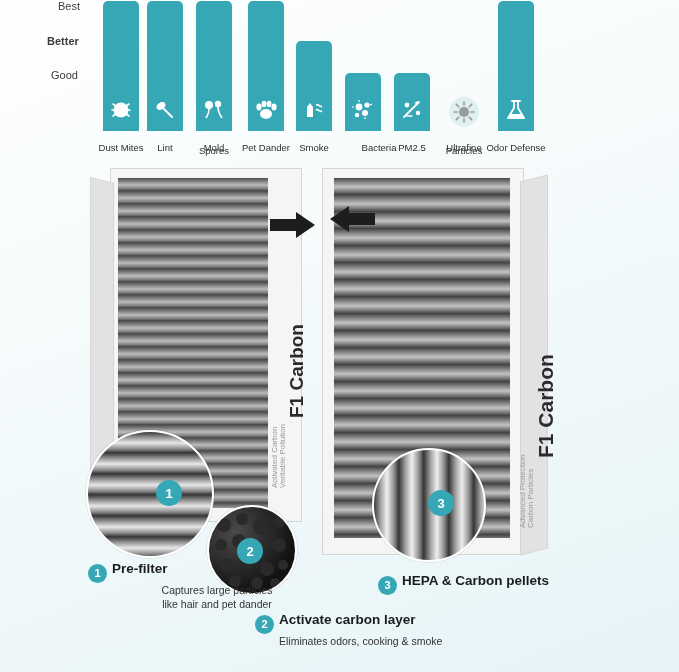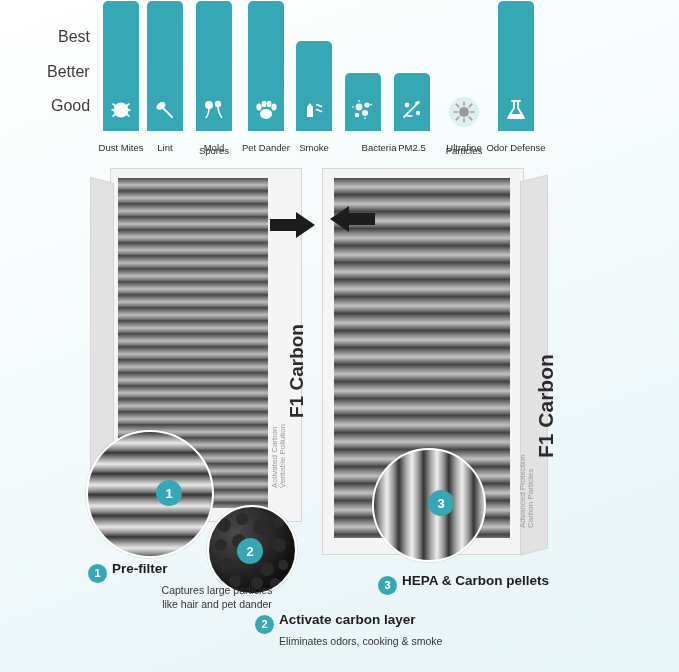--- a/index.html
+++ b/index.html
@@ -7,23 +7,23 @@
     width:679px;height:672px;
     background:linear-gradient(160deg,#ffffff 0%,#f4fafb 45%,#e6f4f7 100%);
     font-family:"Liberation Sans", sans-serif;
     position:relative;overflow:hidden;
   }
   .root{position:absolute;left:0;top:0;width:679px;height:672px;}
 
   
   .chart{position:absolute;left:0;top:0;width:679px;height:165px;}
   .ylabels{position:absolute;left:40px;top:0;width:60px;height:90px;}
-  .ylabel{position:absolute;font-size:16px;color:#3c3c3c;white-space:nowrap;margin-top:28px;}
+  .ylabel{position:absolute;font-size:11px;color:#3c3c3c;white-space:nowrap;}
   .yl0{top:0px;left:18px;}
-  .yl1{top:35px;left:7px;}
+  .yl1{top:35px;left:7px;font-weight:bold;}
   .yl2{top:69px;left:11px;}
 
   .bars{position:absolute;left:0;top:0;width:668px;height:165px;}
   .barwrap{position:absolute;bottom:34px;width:36px;}
   .bar{width:36px;background:#35a7b5;border-radius:5px 5px 0 0;position:relative;}
   .bar .icon{position:absolute;left:0;bottom:6px;width:36px;height:30px;display:flex;align-items:center;justify-content:center;}
   .dot{width:30px;height:30px;border-radius:50%;background:#dfeff1;position:absolute;bottom:4px;left:3px;display:flex;align-items:center;justify-content:center;}
   .catlabel{position:absolute;bottom:12px;font-size:9.5px;color:#2d2d2d;text-align:center;width:78px;}
   .sublabel{position:absolute;font-size:9.5px;color:#2d2d2d;text-align:center;width:78px;}
 

